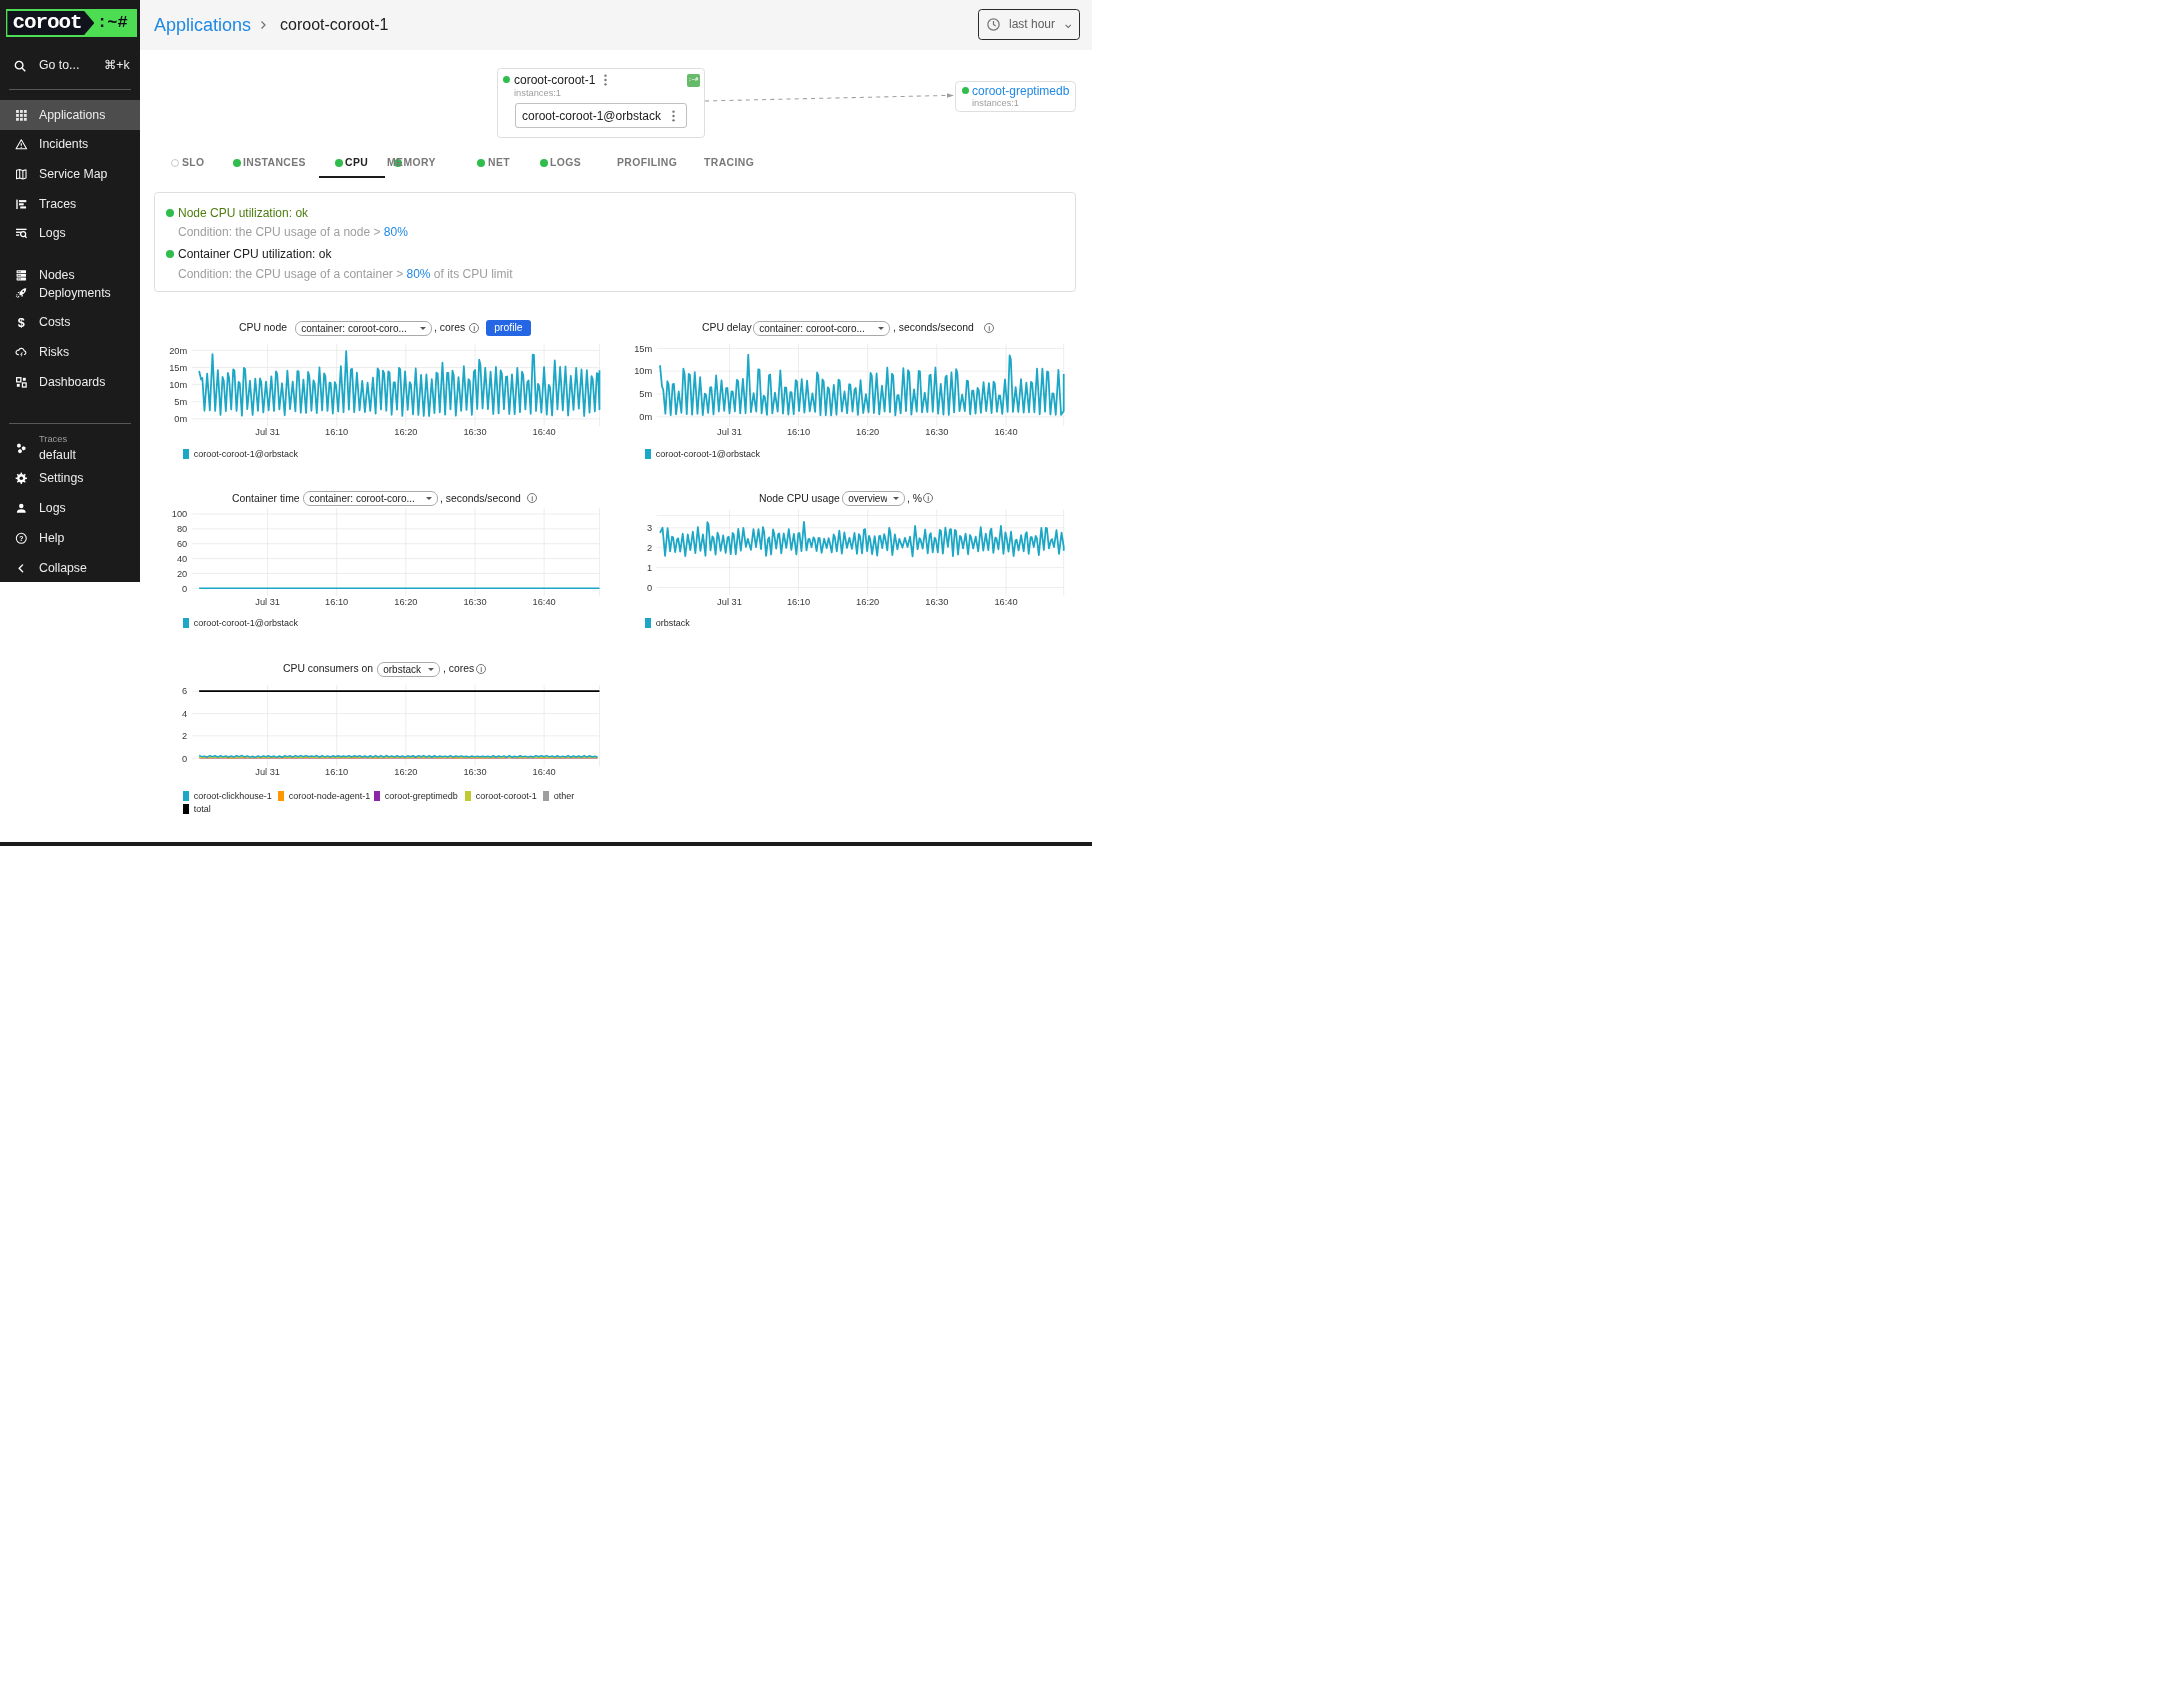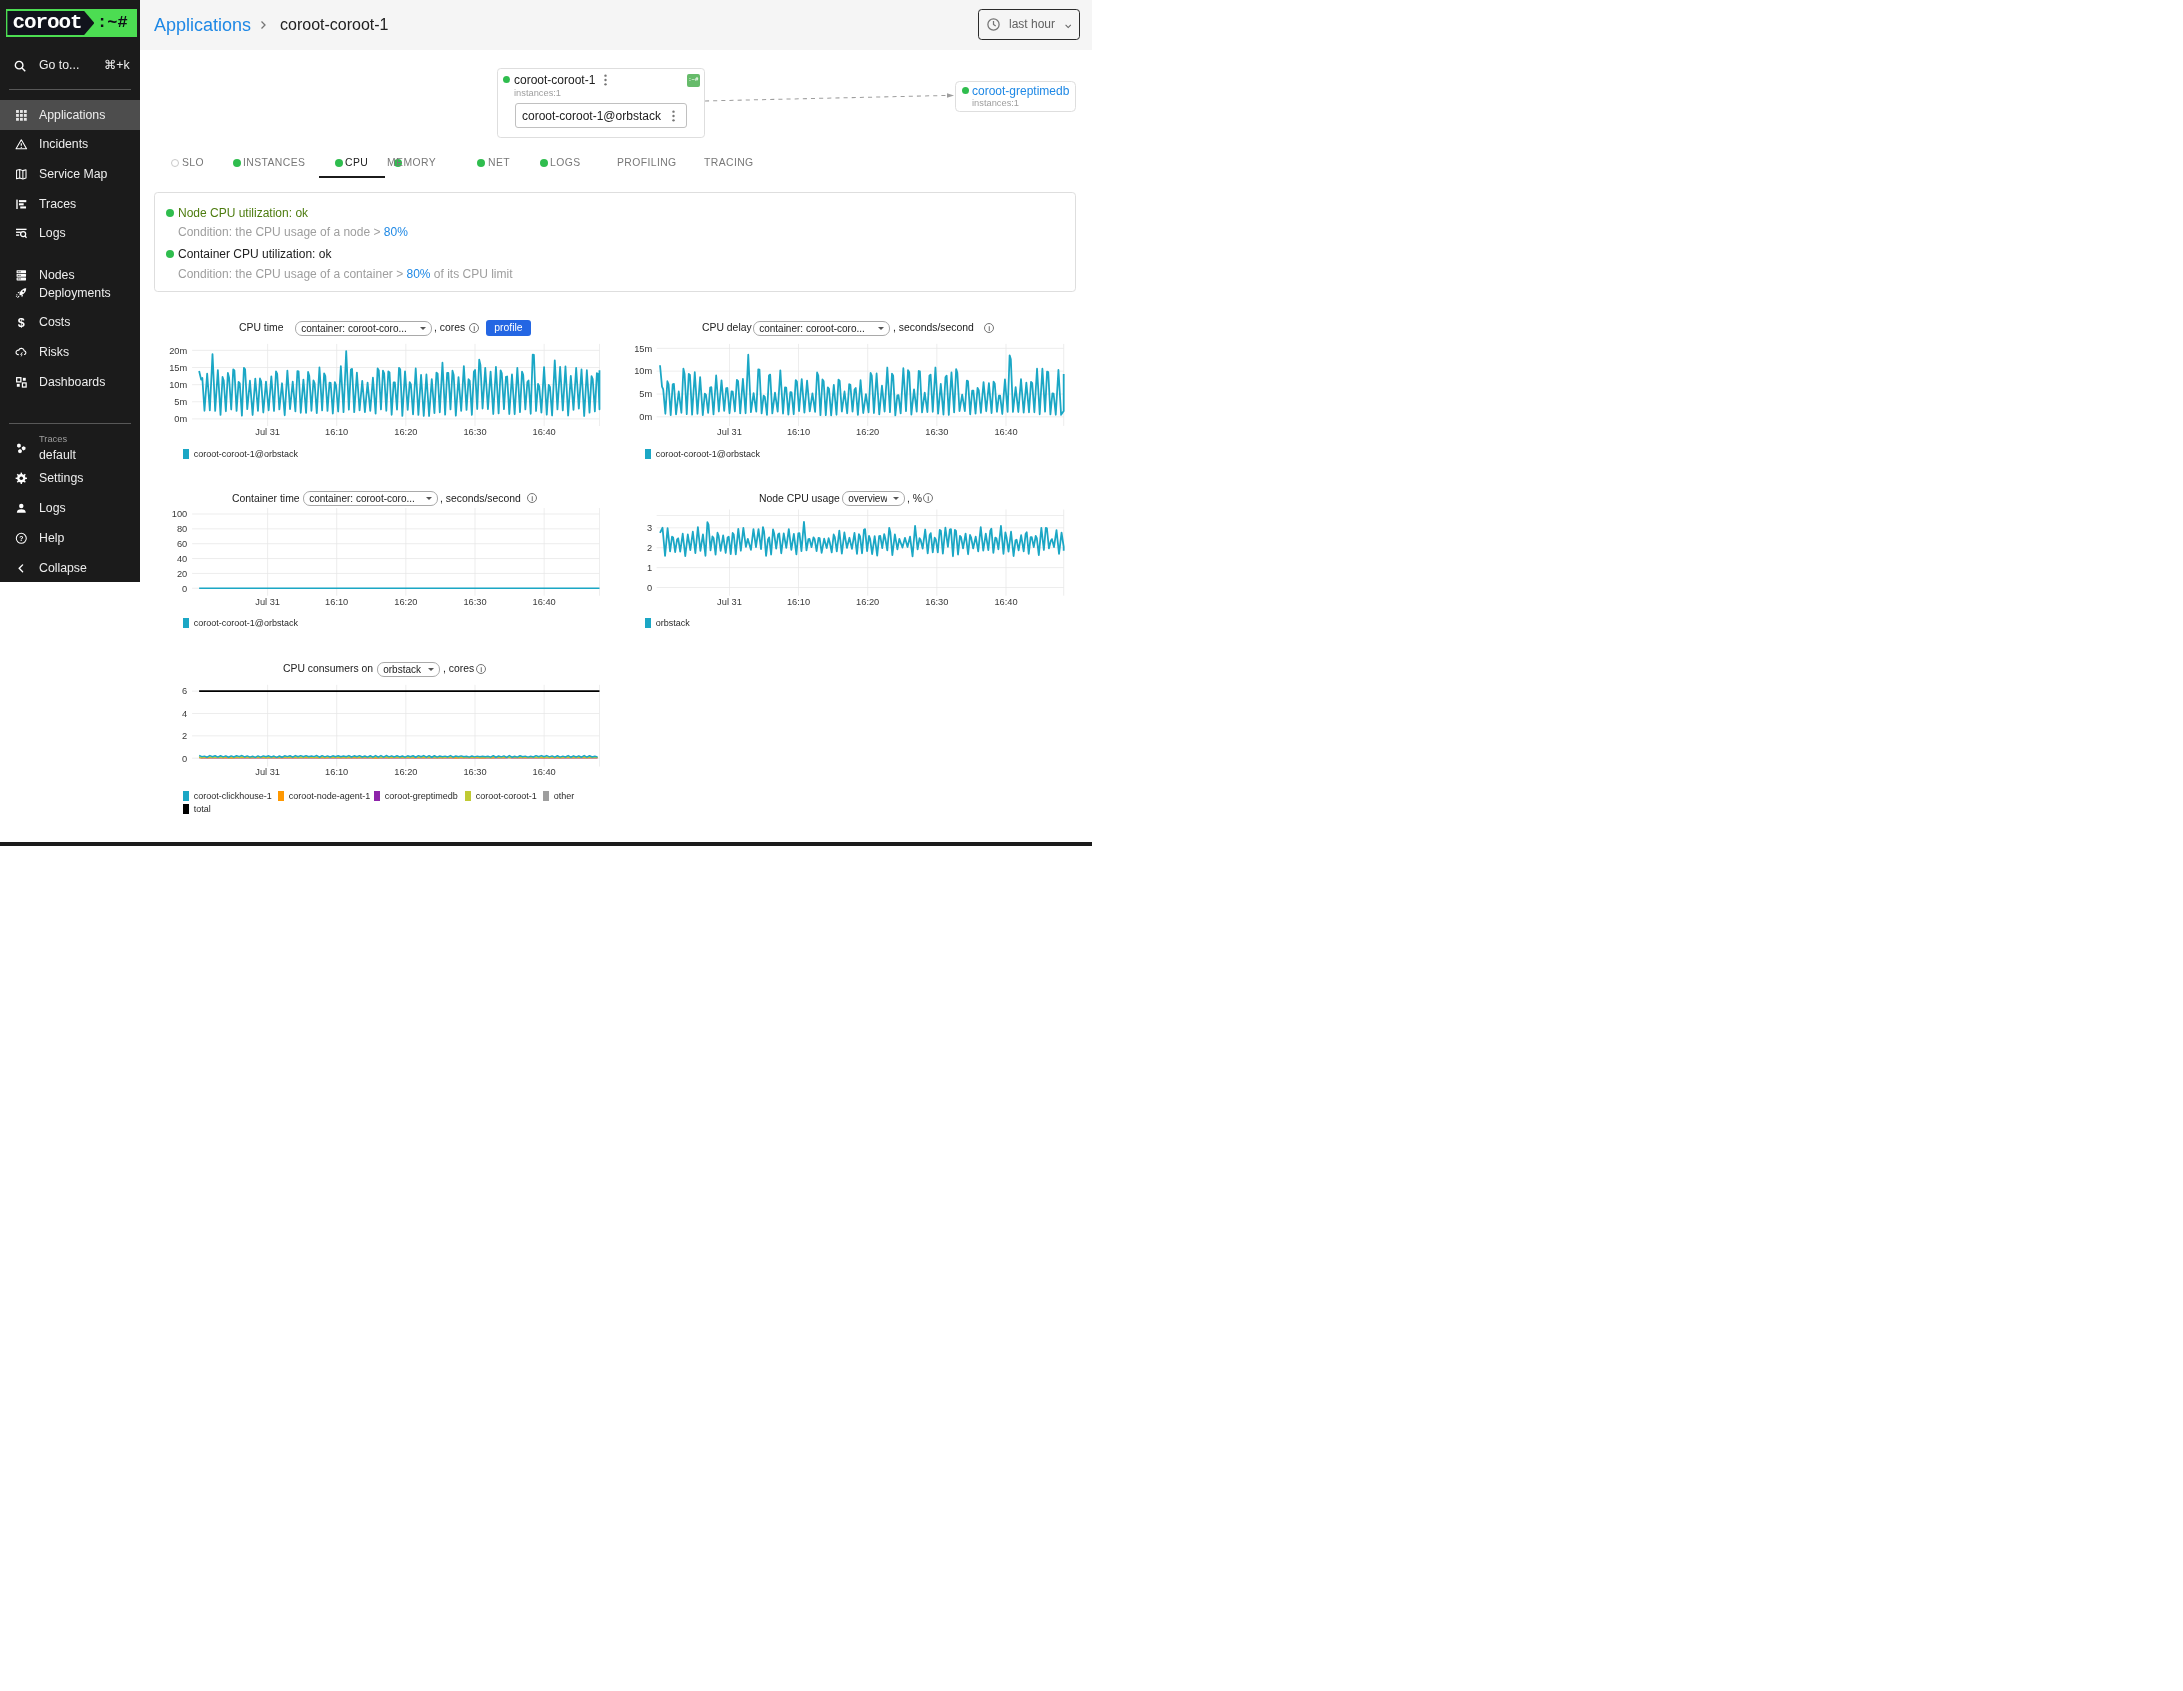--- a/index.html
+++ b/index.html
@@ -4,21 +4,21 @@
 body{font-family:"Liberation Sans",sans-serif;background:#fff;width:1092px;height:846px;overflow:hidden}
 #page{position:relative;width:1092px;height:846px;background:#fff}
 .abs{position:absolute}
 .sidebar{position:absolute;left:0;top:0;width:140px;height:582px;background:#1b1b1b;color:#ededed}
 .nav-item{position:absolute;left:0;width:140px;height:30px;display:flex;align-items:center}
 .nav-item .ic{position:absolute;left:15px;width:12.6px;height:12.6px}
 .nav-item .lbl{position:absolute;left:39px;font-size:12.3px;white-space:nowrap}
 .hl{background:#4d4d4d}
 .divider{position:absolute;left:9px;width:122px;height:0.7px;background:#585858}
 .hdr{position:absolute;left:140px;top:0;width:952px;height:50px;background:#f5f5f5}
-.tab{position:absolute;font-size:10.4px;font-weight:normal;letter-spacing:0.4px;color:#787878;white-space:nowrap}
+.tab{position:absolute;font-size:10.4px;font-weight:bold;letter-spacing:0.4px;color:#787878;white-space:nowrap}
 .card{position:absolute;border:0.7px solid #dedede;border-radius:3.7px;background:#fff}
 .sel{position:absolute;border:0.7px solid #a9a9a9;border-radius:7px;height:15px;font-size:10px;color:#212121;display:flex;align-items:center;padding:0 5.2px;white-space:nowrap}
 .sel .car{width:0;height:0;border-left:3.3px solid transparent;border-right:3.3px solid transparent;border-top:3.7px solid #555;margin-left:6px}
 .ctitle{position:absolute;font-size:10.4px;color:#212121;white-space:nowrap}
 .leg{position:absolute;font-size:9px;color:#2a2a2a;white-space:nowrap}
 .leg i{display:inline-block;width:6.3px;height:9.7px;margin-right:4.5px;vertical-align:-1.5px}
 .info{position:absolute;width:10.4px;height:10.4px;border:1px solid #757575;border-radius:50%;color:#757575;font-size:7.4px;text-align:center;line-height:9px;font-weight:bold}
 </style></head><body>
 <div id="page">
 <div class="sidebar">
@@ -231,21 +231,21 @@
     <div class="tab" style="left:617px;top:157px;color:#787878">PROFILING</div>
     <div class="tab" style="left:704px;top:157px;color:#787878">TRACING</div>
     <div class="abs" style="left:319px;top:176px;width:66px;height:1.9px;background:#1b1b1b"></div>
     <div class="card" style="left:154px;top:192px;width:922px;height:100px;border-radius:3.7px"></div>
 <div class="abs" style="left:166px;top:209px;width:8.2px;height:8.2px;border-radius:50%;background:#2fbd4e"></div>
 <div class="abs" style="left:178px;top:206px;font-size:12px;color:#4d7c0f">Node CPU utilization: ok</div>
 <div class="abs" style="left:178px;top:225px;font-size:12px;color:#9e9e9e">Condition: the CPU usage of a node &gt; <span style="color:#1e88e5">80%</span></div>
 <div class="abs" style="left:166px;top:250px;width:8.2px;height:8.2px;border-radius:50%;background:#2fbd4e"></div>
 <div class="abs" style="left:178px;top:247px;font-size:12px;color:#212121">Container CPU utilization: ok</div>
 <div class="abs" style="left:178px;top:267px;font-size:12px;color:#9e9e9e">Condition: the CPU usage of a container &gt; <span style="color:#1e88e5">80%</span> of its CPU limit</div>
-    <div class="ctitle" style="left:239px;top:322px">CPU time</div>
+    <div class="ctitle" style="left:239px;top:322px">CPU node</div>
     <div class="sel" style="left:295px;top:321px;width:137px">
       <span style="overflow:hidden;flex:1">container: coroot-coro...</span>
       <span class="car"></span>
     </div>
     <div class="ctitle" style="left:434px;top:322px">, cores</div>
     <div class="info" style="left:469px;top:323px">i</div>
     <div class="abs" style="left:486px;top:320px;width:45px;height:15.6px;background:#2466e3;border-radius:3px;color:#fff;font-size:10.4px;text-align:center;line-height:15.6px">profile</div>
     <div class="ctitle" style="left:702px;top:322px">CPU delay</div>
     <div class="sel" style="left:753px;top:321px;width:137px">
       <span style="overflow:hidden;flex:1">container: coroot-coro...</span>

